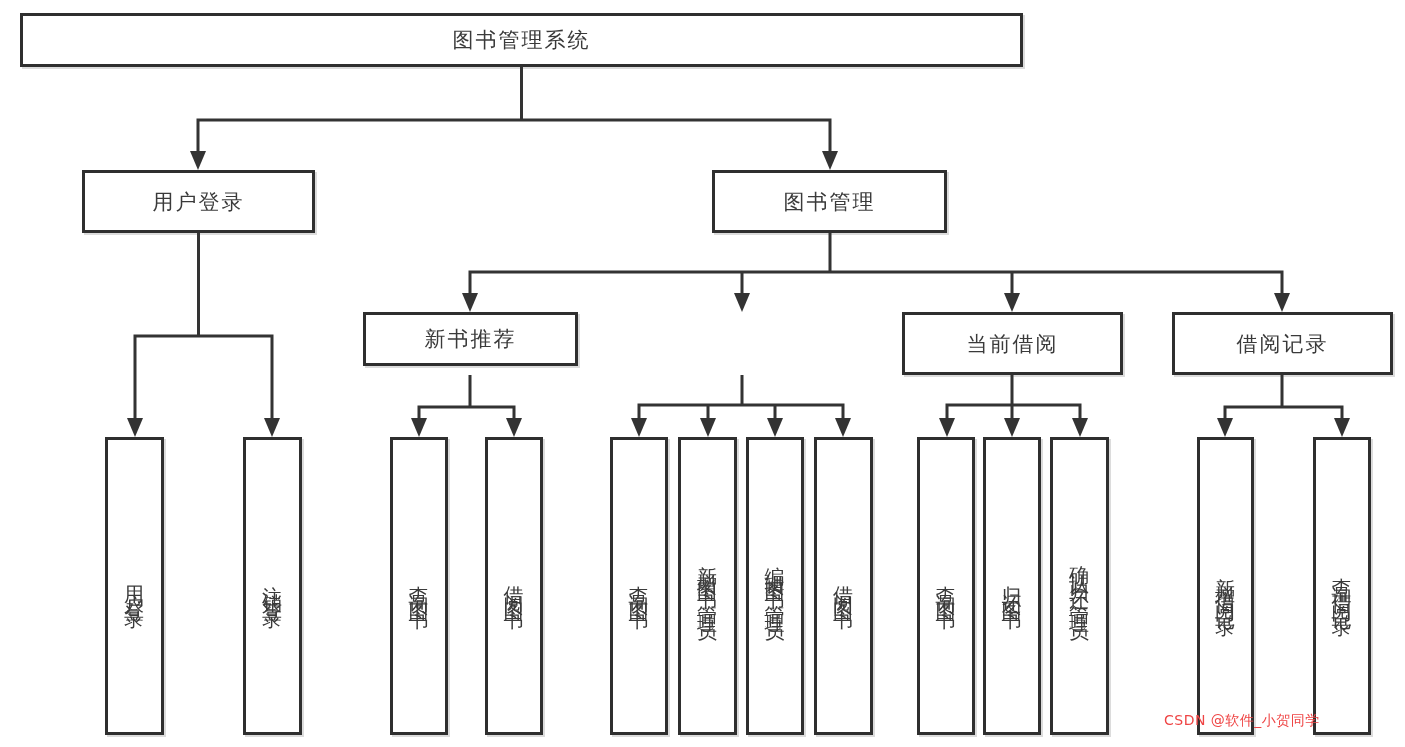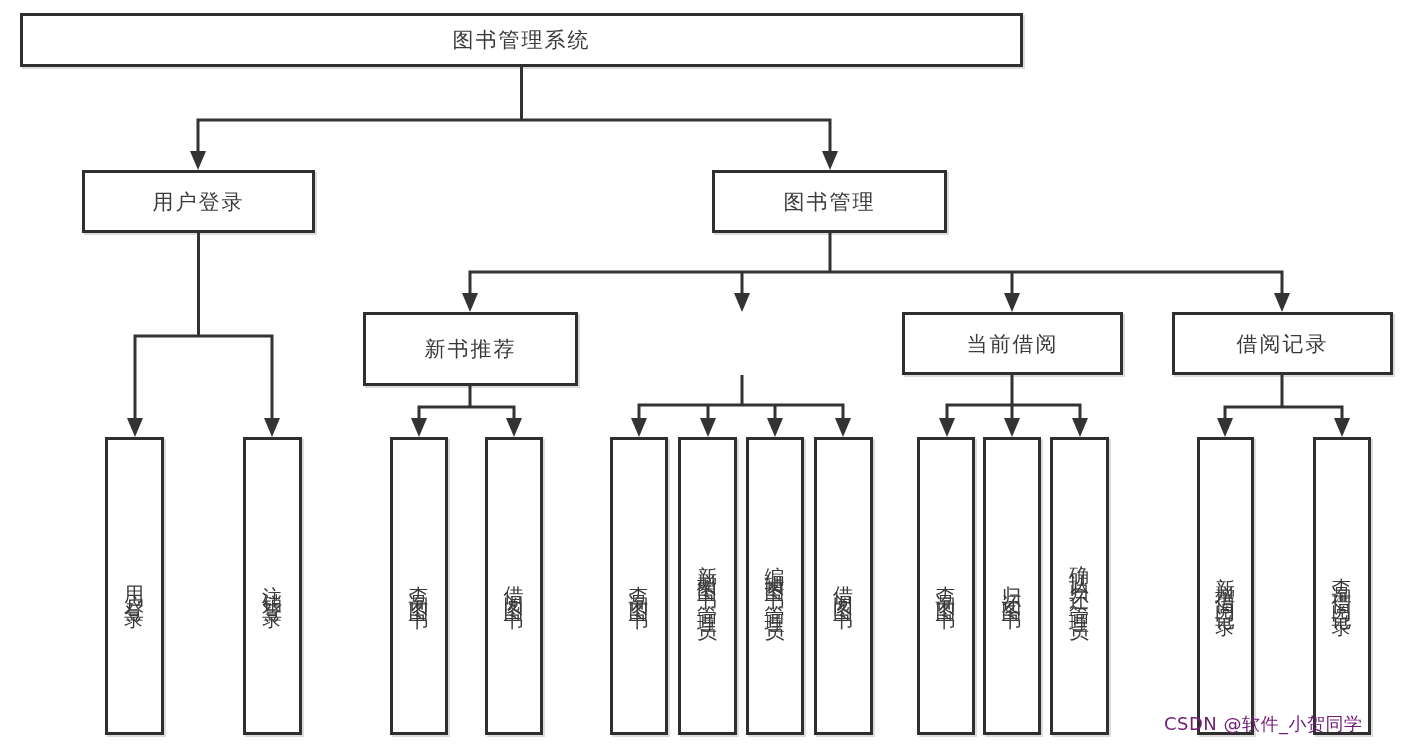--- a/index.html
+++ b/index.html
@@ -52,22 +52,22 @@
     text-orientation: mixed;
     font-size: 20px;
     letter-spacing: 8px;
     line-height: 1;
     white-space: nowrap;
   }
   .watermark {
     position: absolute;
     left: 1164px;
     top: 712px;
-    font-size: 18px;
-    color: #701a75;
+    font-size: 14px;
+    color: #ef4444;
     white-space: nowrap;
     z-index: 5;
     letter-spacing: 0.5px;
   }
 </style>
 </head>
 <body>
 
 <div class="stage">
 
@@ -111,21 +111,21 @@
     <span>图书管理系统</span>
   </div>
 
   <div class="node h" style="left:82px; top:170px; width:233px; height:63px;">
     <span>用户登录</span>
   </div>
   <div class="node h" style="left:712px; top:170px; width:235px; height:63px;">
     <span>图书管理</span>
   </div>
 
-  <div class="node h" style="left:363px; top:312px; width:215px; height:74px;">
+  <div class="node h" style="left:363px; top:312px; width:215px; height:54px;">
     <span>新书推荐</span>
   </div>
   <div class="node h" style="left:902px; top:312px; width:221px; height:63px;justify-content:center;">
     <span>当前借阅</span>
   </div>
   <div class="node h" style="left:1172px; top:312px; width:221px; height:63px;">
     <span>借阅记录</span>
   </div>
 
   <div class="node v" style="left:105px; top:437px; width:59px; height:298px;">

